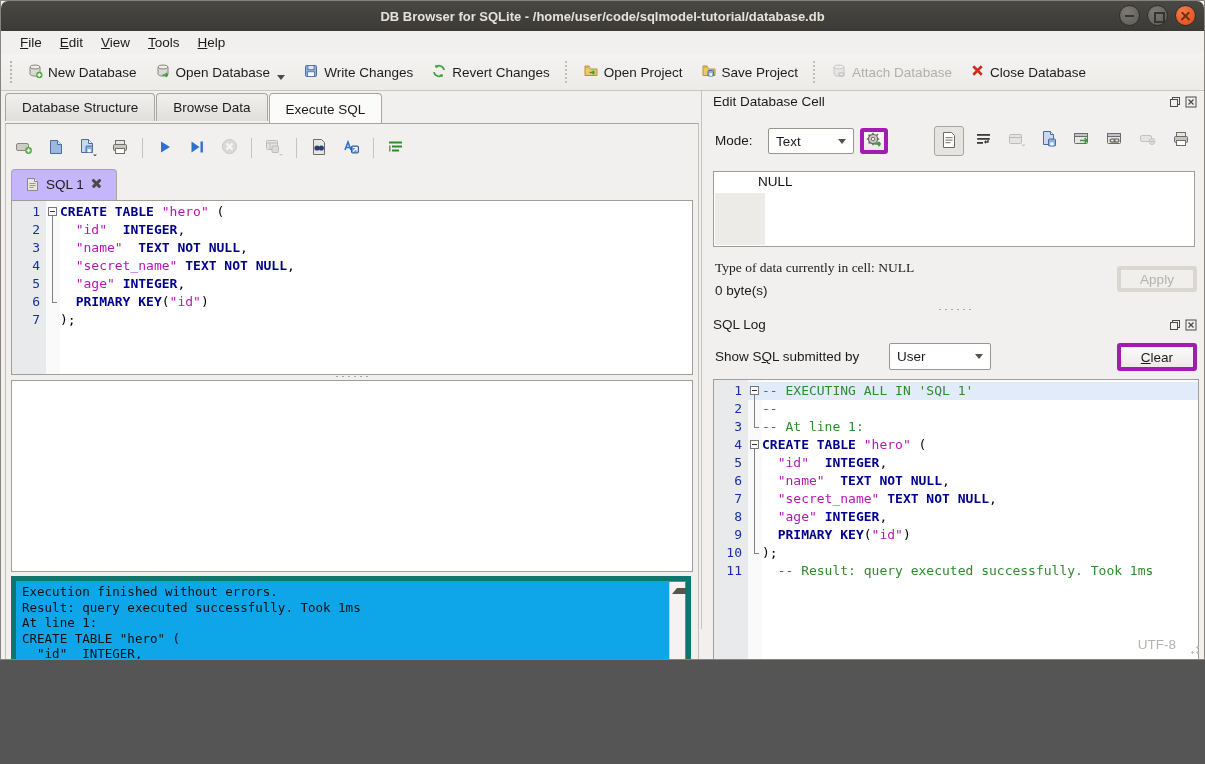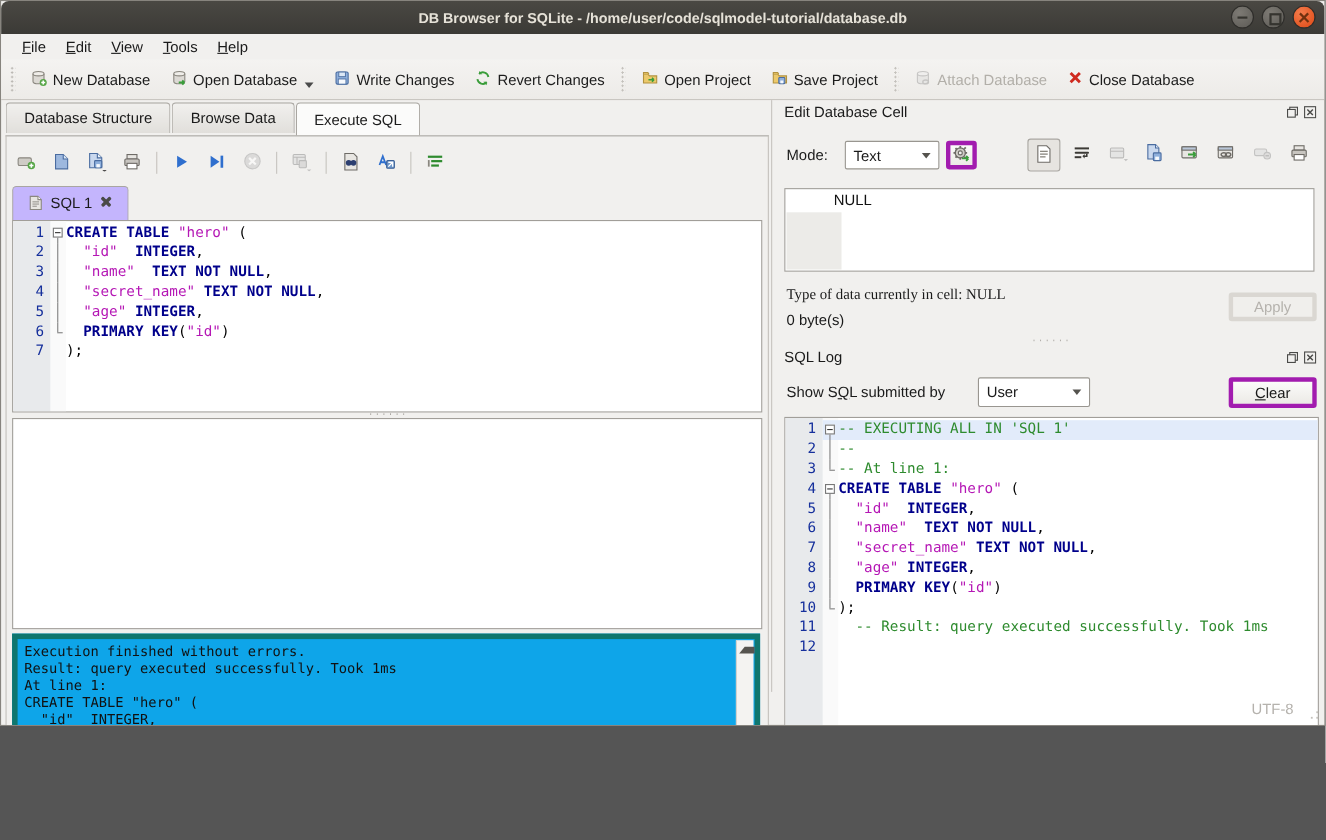--- a/index.html
+++ b/index.html
@@ -604,27 +604,20 @@
             <span class="code"><span class="tk-pl">);</span></span>
           </span>
         </div>
         <div class="cl">
           <span class="ln">11</span>
           <span class="lb">
             <span class="fold f-none"></span>
             <span class="code"><span class="tk-pl">  </span><span class="tk-cm">-- Result: query executed successfully. Took 1ms</span></span>
           </span>
         </div>
-        <div class="cl">
-          <span class="ln">12</span>
-          <span class="lb">
-            <span class="fold f-none"></span>
-            <span class="code"></span>
-          </span>
-        </div>
       </div>
   </div>
 
   <div class="btabs">
     <span class="btab active">SQL Log</span>
     <span class="btab">Plot</span>
     <span class="btab">DB Schema</span>
     <span class="btab">Remote</span>
   </div>
 

